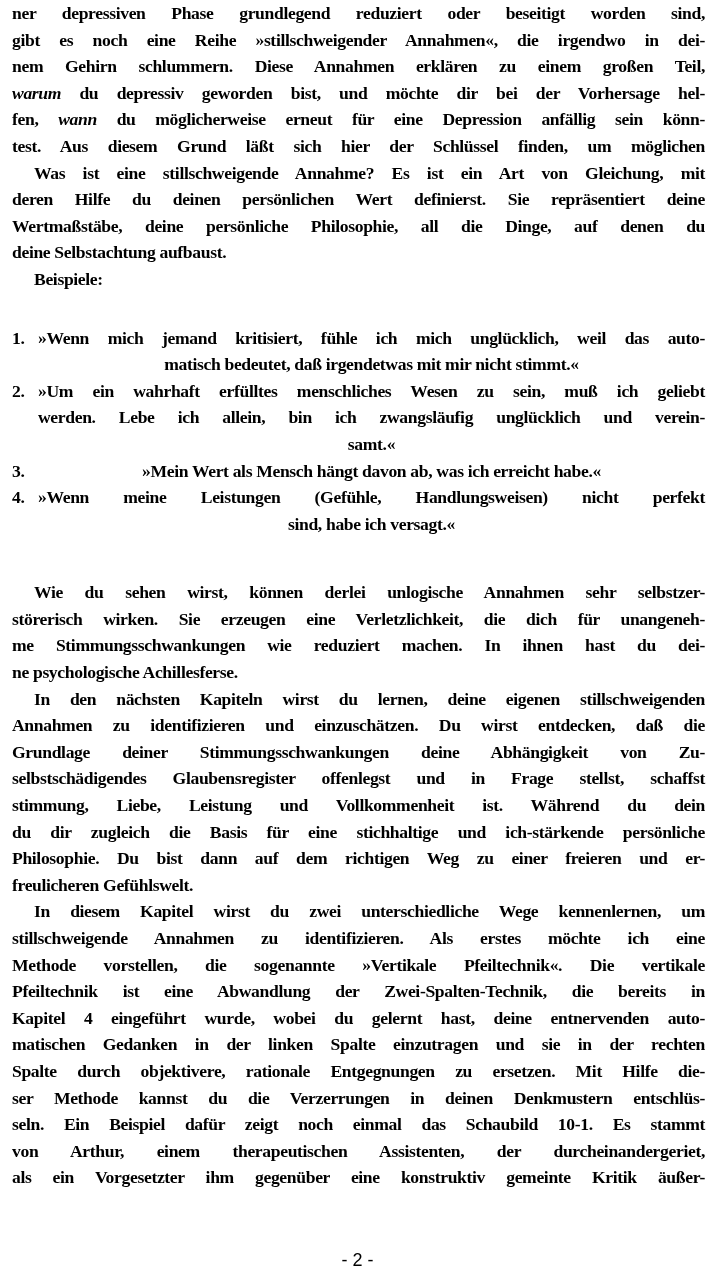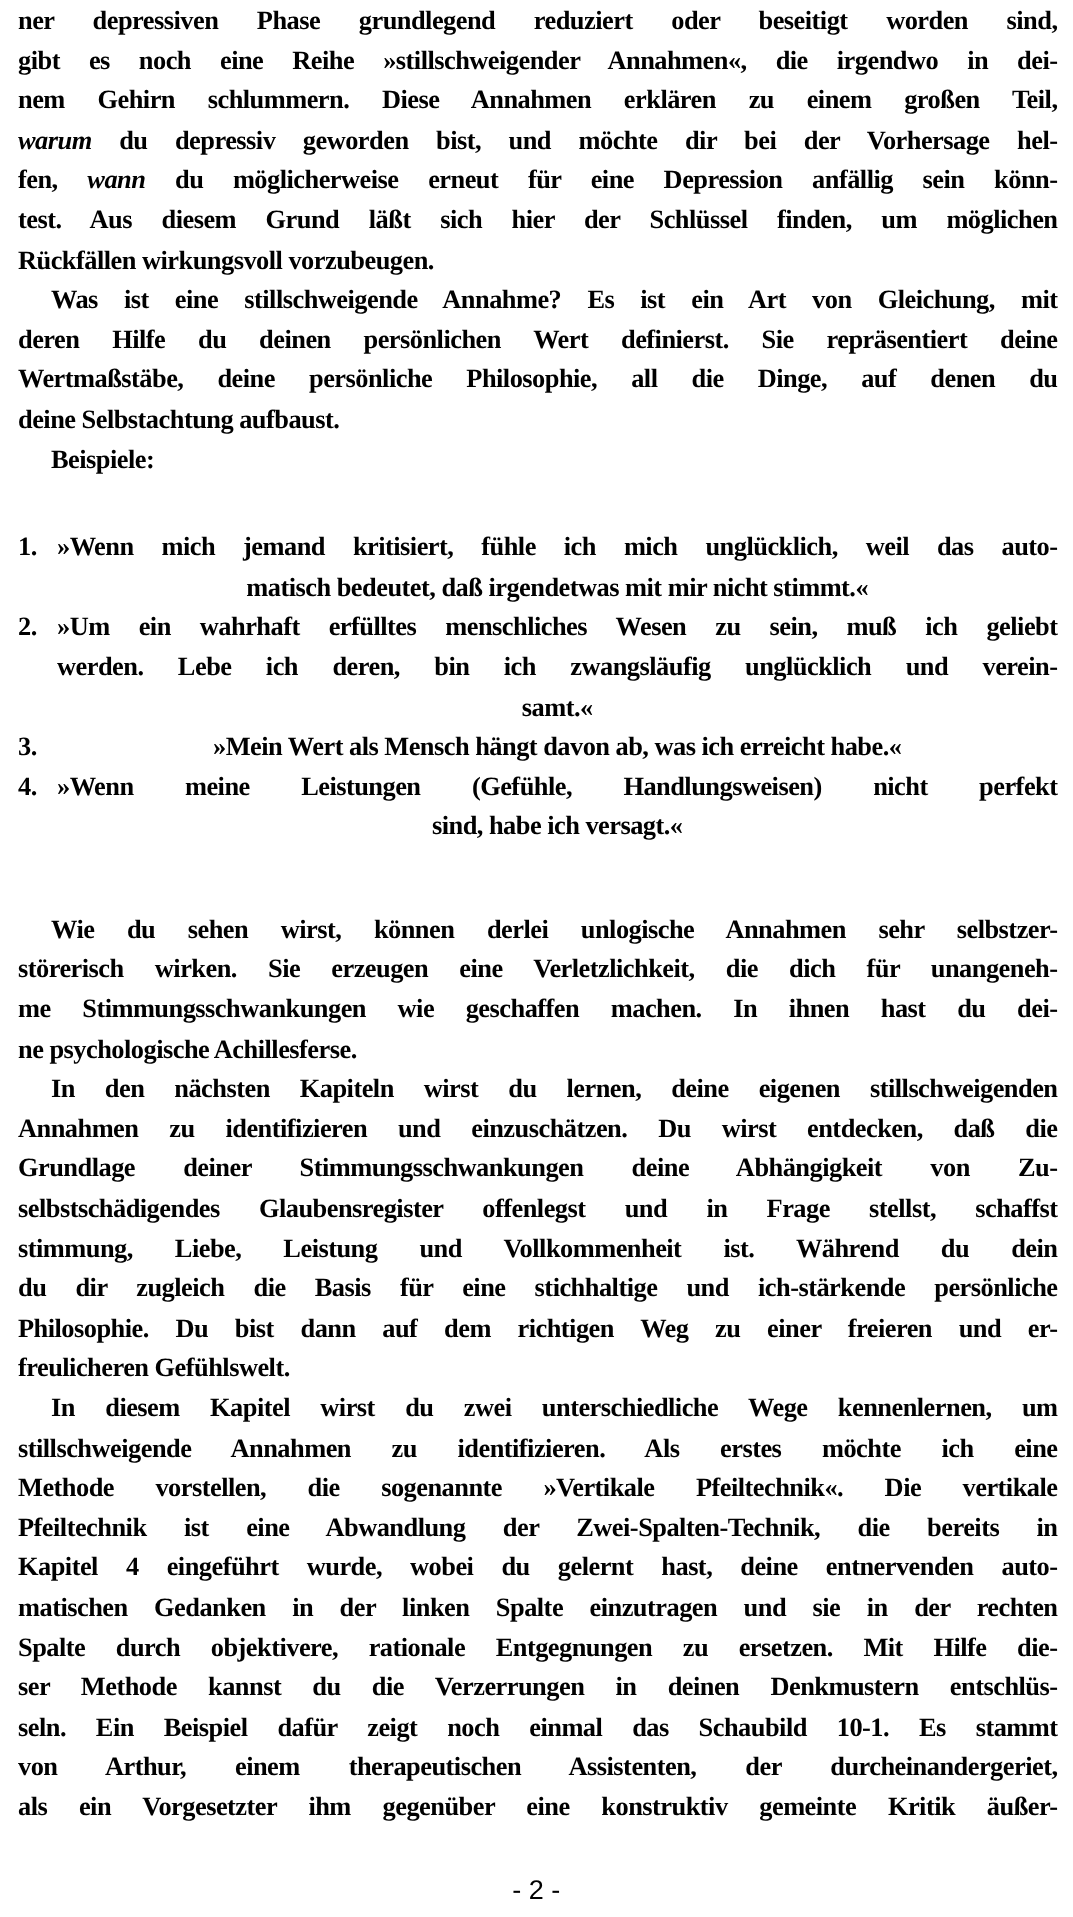--- a/index.html
+++ b/index.html
@@ -31,21 +31,20 @@
 <body>
 
 <div class="page">
   <div>
     <span class="line just">ner depressiven Phase grundlegend reduziert oder beseitigt worden sind,</span>
     <span class="line just">gibt es noch eine Reihe »stillschweigender Annahmen«, die irgendwo in dei-</span>
     <span class="line just">nem Gehirn schlummern. Diese Annahmen erklären zu einem großen Teil,</span>
     <span class="line just"><em>warum</em> <span>du depressiv geworden bist, und möchte dir bei der Vorhersage hel-</span></span>
     <span class="line just"><span>fen, </span><em>wann</em> <span>du möglicherweise erneut für eine Depression anfällig sein könn-</span></span>
     <span class="line just">test. Aus diesem Grund läßt sich hier der Schlüssel finden, um möglichen</span>
-    <span class="line">Rückfällen wirkungsvoll vorzubeugen.</span>
   </div>
 
   <div>
     <span class="line just ind">Was ist eine stillschweigende Annahme? Es ist ein Art von Gleichung, mit</span>
     <span class="line just">deren Hilfe du deinen persönlichen Wert definierst. Sie repräsentiert deine</span>
     <span class="line just">Wertmaßstäbe, deine persönliche Philosophie, all die Dinge, auf denen du</span>
     <span class="line">deine Selbstachtung aufbaust.</span>
   </div>
 
   <span class="line ind">Beispiele:</span>
@@ -53,40 +52,40 @@
 
   <div>
     <div class="list">
       <span class="num">1.</span>
       <span class="line just itm">»Wenn mich jemand kritisiert, fühle ich mich unglücklich, weil das auto-</span>
       <span class="line itm">matisch bedeutet, daß irgendetwas mit mir nicht stimmt.«</span>
     </div>
     <div class="list">
       <span class="num">2.</span>
       <span class="line just itm">»Um ein wahrhaft erfülltes menschliches Wesen zu sein, muß ich geliebt</span>
-      <span class="line just itm">werden. Lebe ich deren, bin ich zwangsläufig unglücklich und verein-</span>
+      <span class="line just itm">werden. Lebe ich allein, bin ich zwangsläufig unglücklich und verein-</span>
       <span class="line itm">samt.«</span>
     </div>
     <div class="list">
       <span class="num">3.</span>
       <span class="line itm">»Mein Wert als Mensch hängt davon ab, was ich erreicht habe.«</span>
     </div>
     <div class="list">
       <span class="num">4.</span>
       <span class="line just itm">»Wenn meine Leistungen (Gefühle, Handlungsweisen) nicht perfekt</span>
       <span class="line itm">sind, habe ich versagt.«</span>
     </div>
   </div>
 
   <div class="gap2"></div>
 
   <div>
     <span class="line just ind">Wie du sehen wirst, können derlei unlogische Annahmen sehr selbstzer-</span>
     <span class="line just">störerisch wirken. Sie erzeugen eine Verletzlichkeit, die dich für unangeneh-</span>
-    <span class="line just">me Stimmungsschwankungen wie geschaffen machen. In ihnen hast du dei-</span>
+    <span class="line just">me Stimmungsschwankungen wie reduziert machen. In ihnen hast du dei-</span>
     <span class="line">ne psychologische Achillesferse.</span>
   </div>
 
   <div>
     <span class="line just ind">In den nächsten Kapiteln wirst du lernen, deine eigenen stillschweigenden</span>
     <span class="line just">Annahmen zu identifizieren und einzuschätzen. Du wirst entdecken, daß die</span>
     <span class="line just">Grundlage deiner Stimmungsschwankungen deine Abhängigkeit von Zu-</span>
     <span class="line just">selbstschädigendes Glaubensregister offenlegst und in Frage stellst, schaffst</span>
     <span class="line just">stimmung, Liebe, Leistung und Vollkommenheit ist. Während du dein</span>
     <span class="line just">du dir zugleich die Basis für eine stichhaltige und ich-stärkende persönliche</span>

